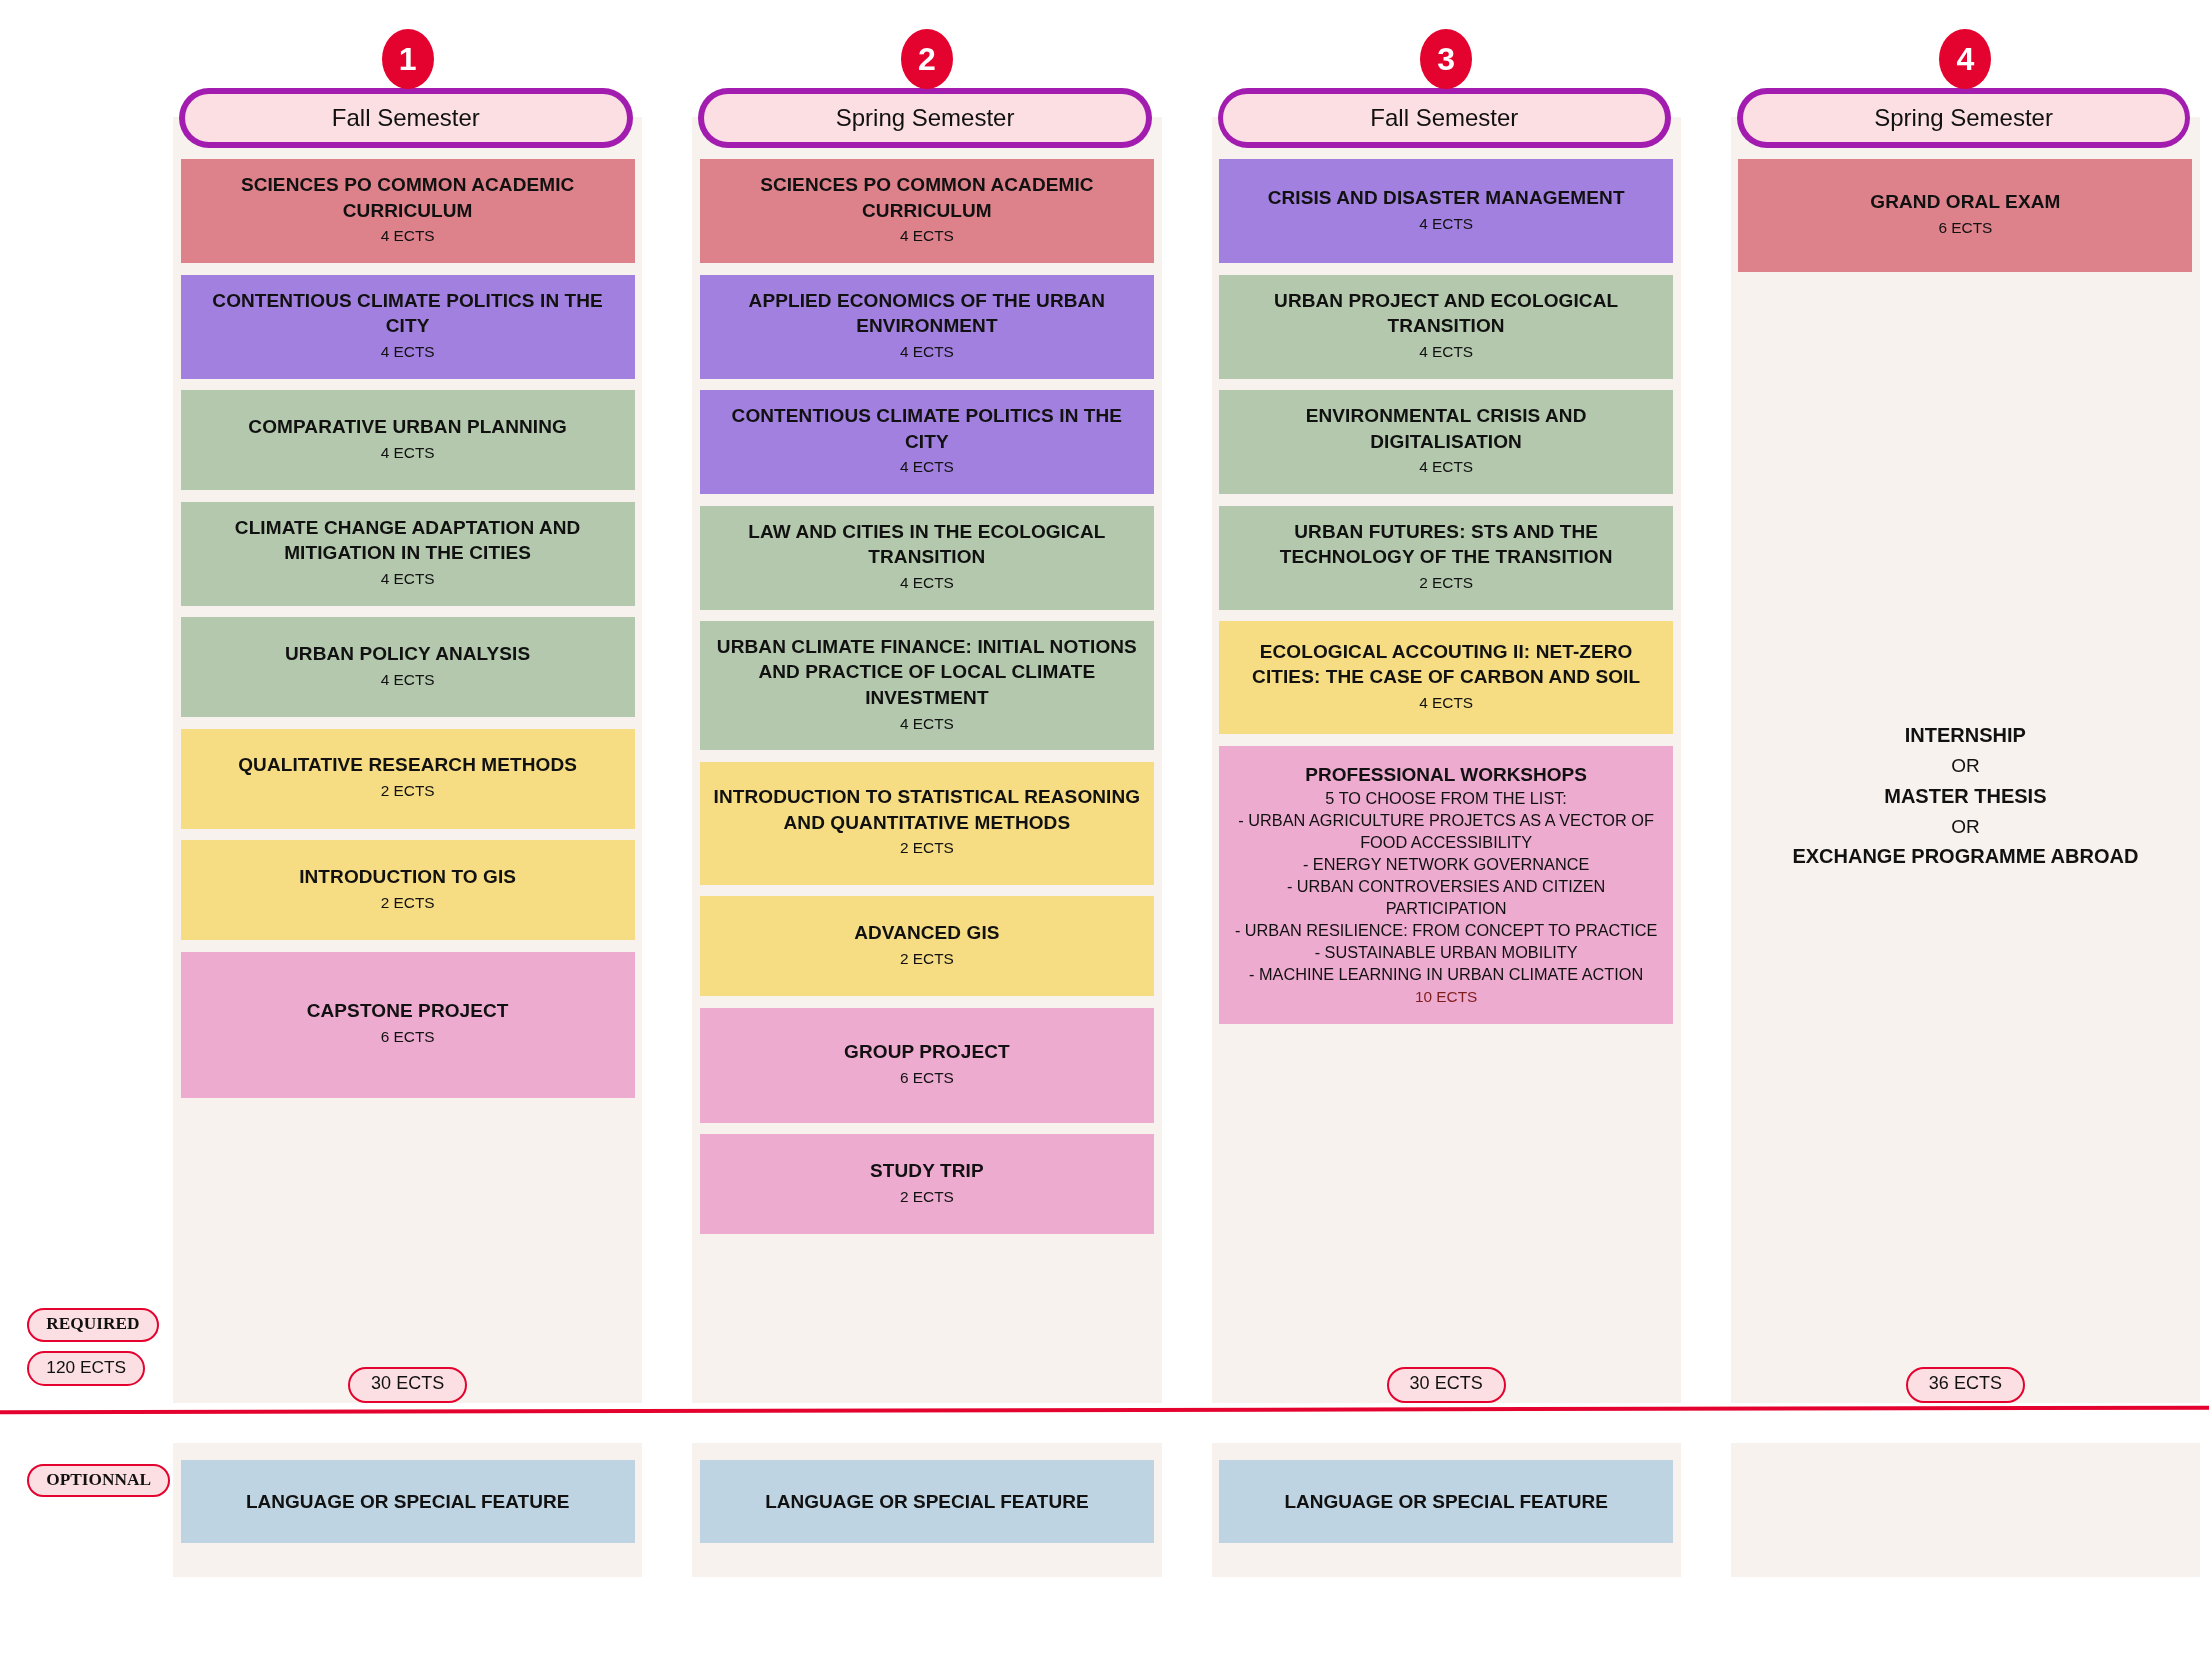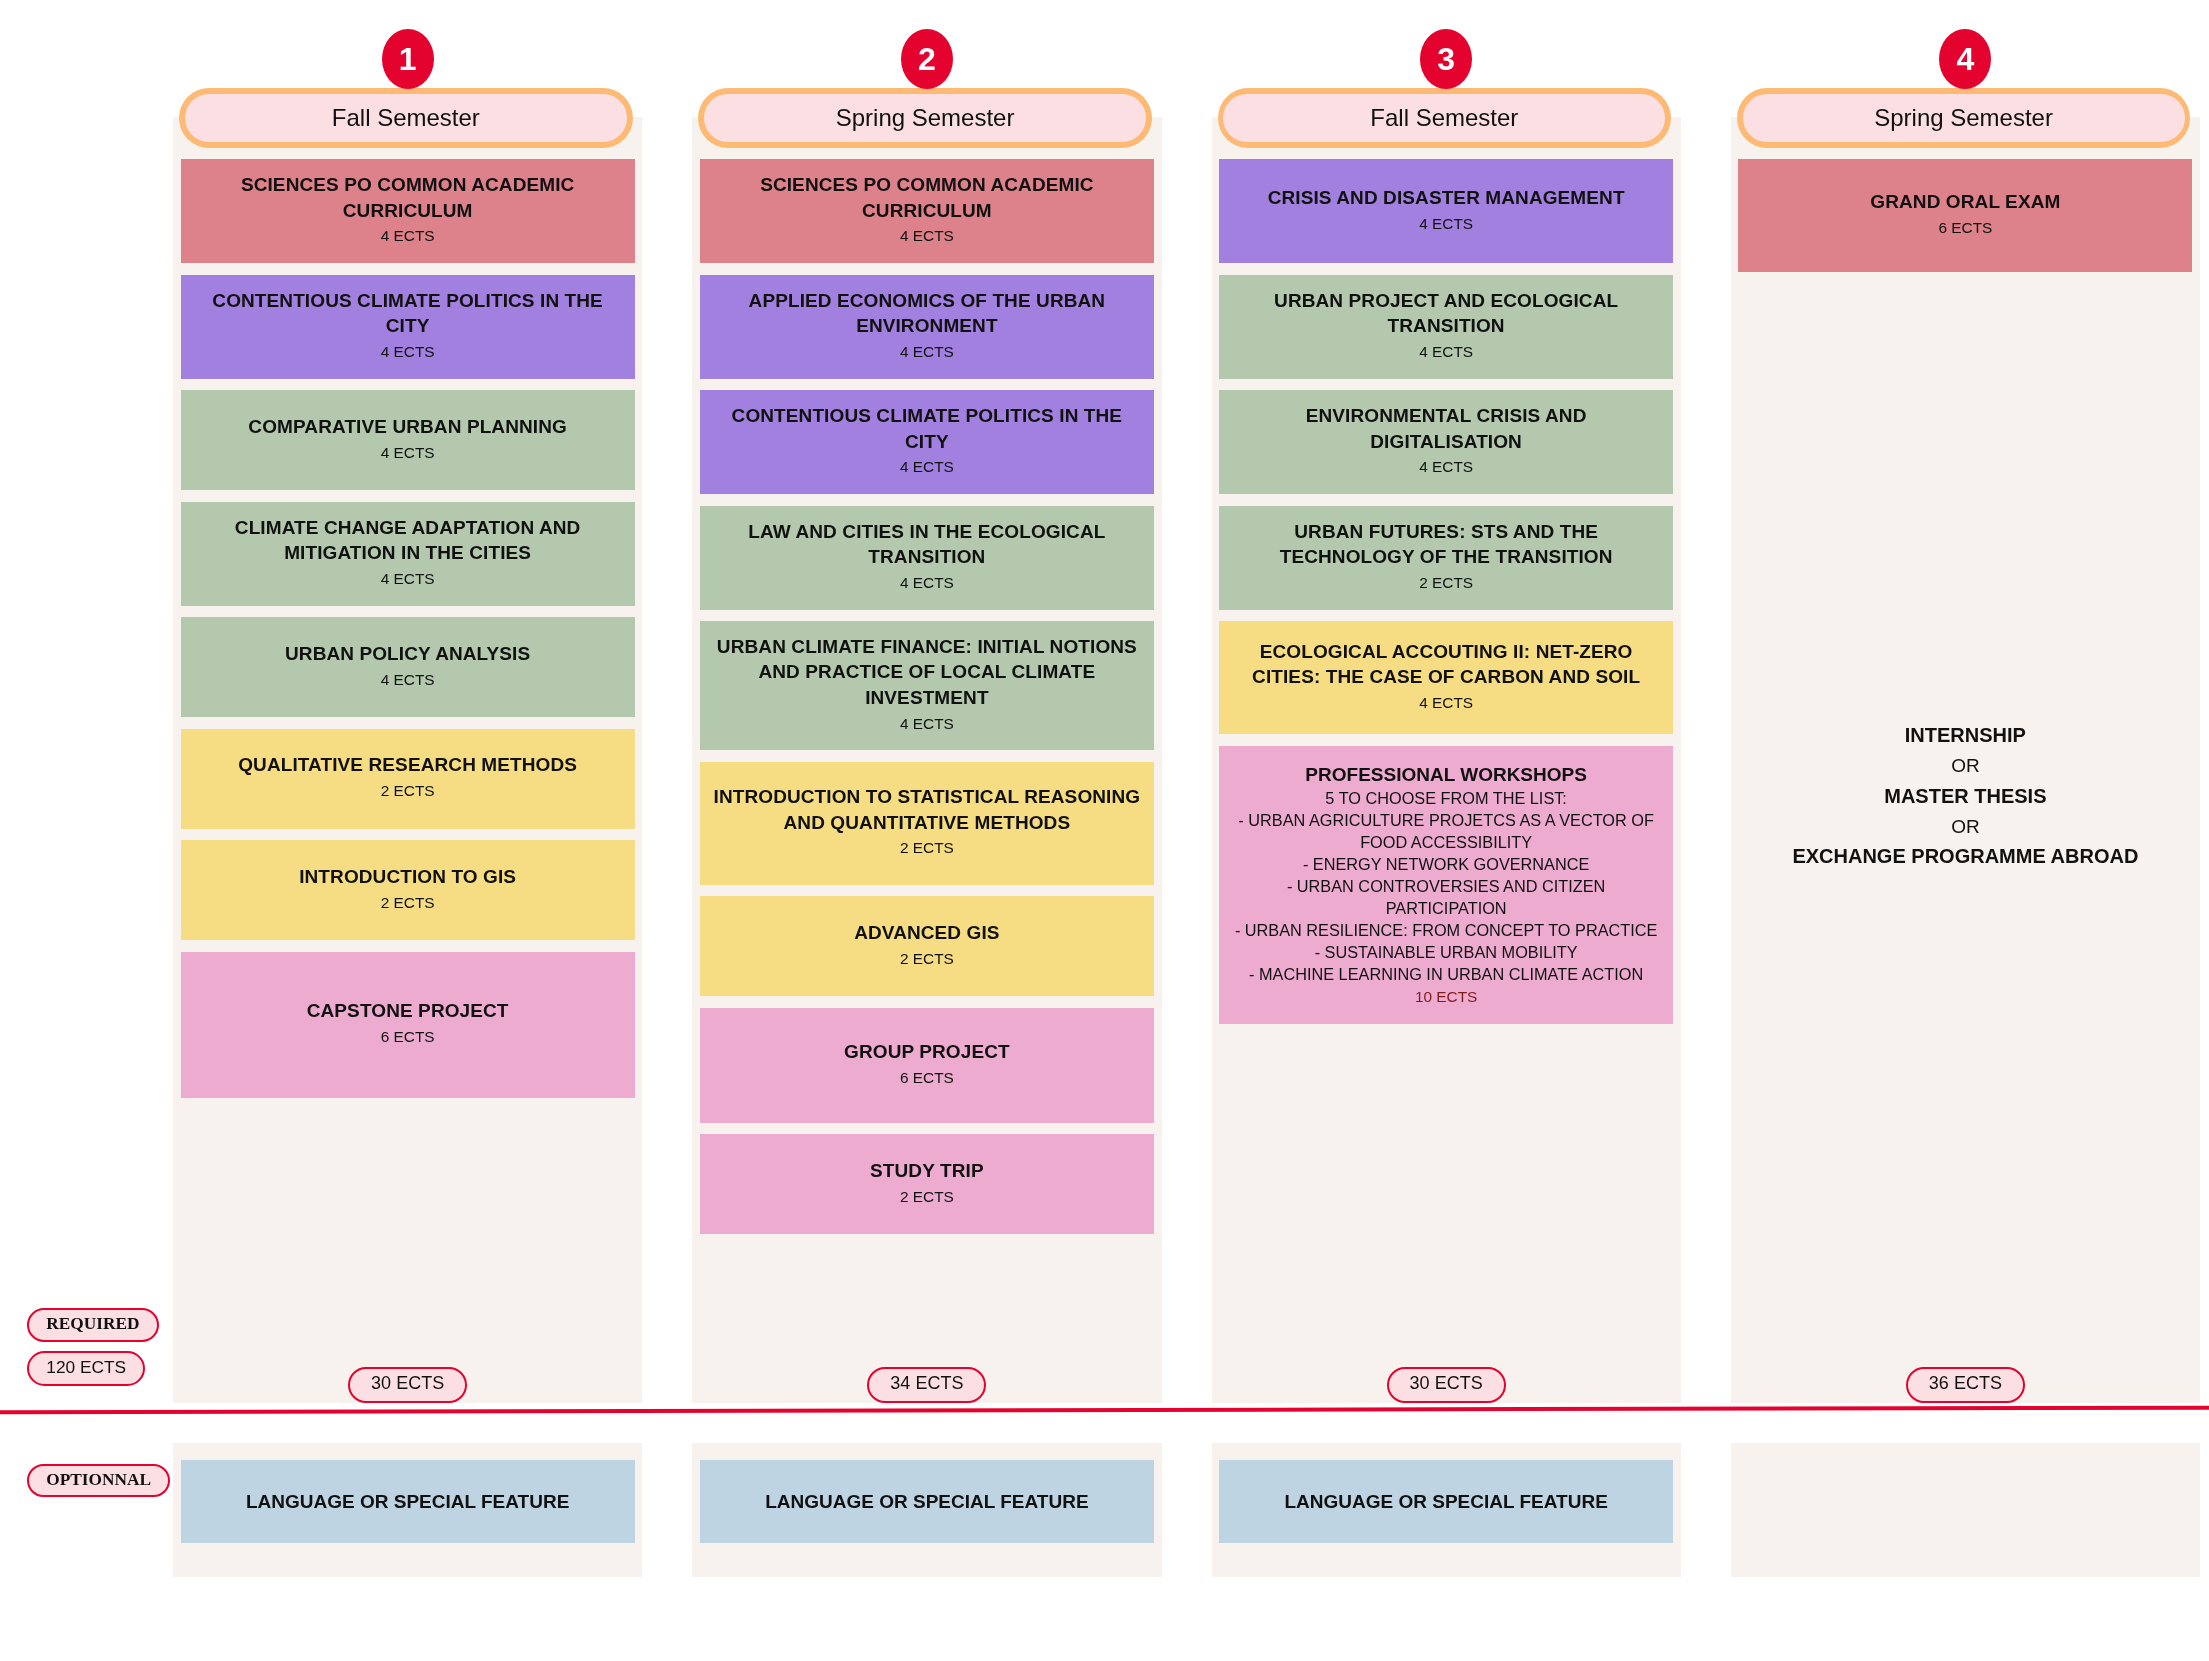--- a/index.html
+++ b/index.html
@@ -57,21 +57,21 @@
   }
 
   .col-header-wrap {
     position: absolute;
     top: 88px;
     left: 6px;
     right: 9.6px;
     height: 60px;
     z-index: 4;
     padding: 5.8px;
-    background: #fdba74;
+    background: #a21caf;
     border-radius: 33px;
   }
 
   .col-header {
     width: 100%;
     height: 100%;
     background: #fbdfe3;
     border-radius: 27px;
     display: flex;
     align-items: center;
@@ -364,23 +364,20 @@
           <div class="course-title">GROUP PROJECT</div>
           <div class="course-ects">6 ECTS</div>
         </div>
 
         <div class="course c-pink h-mid">
           <div class="course-title">STUDY TRIP</div>
           <div class="course-ects">2 ECTS</div>
         </div>
 
         <div class="filler"></div>
-        <div class="col-foot">
-          <span class="pill">34 ECTS</span>
-        </div>
       </div>
     </div>
 
     <div class="column">
       <div class="col-badge">3</div>
       <div class="col-header-wrap">
         <div class="col-header">Fall Semester</div>
       </div>
       <div class="col-body">
         <div class="spacer-top"></div>

